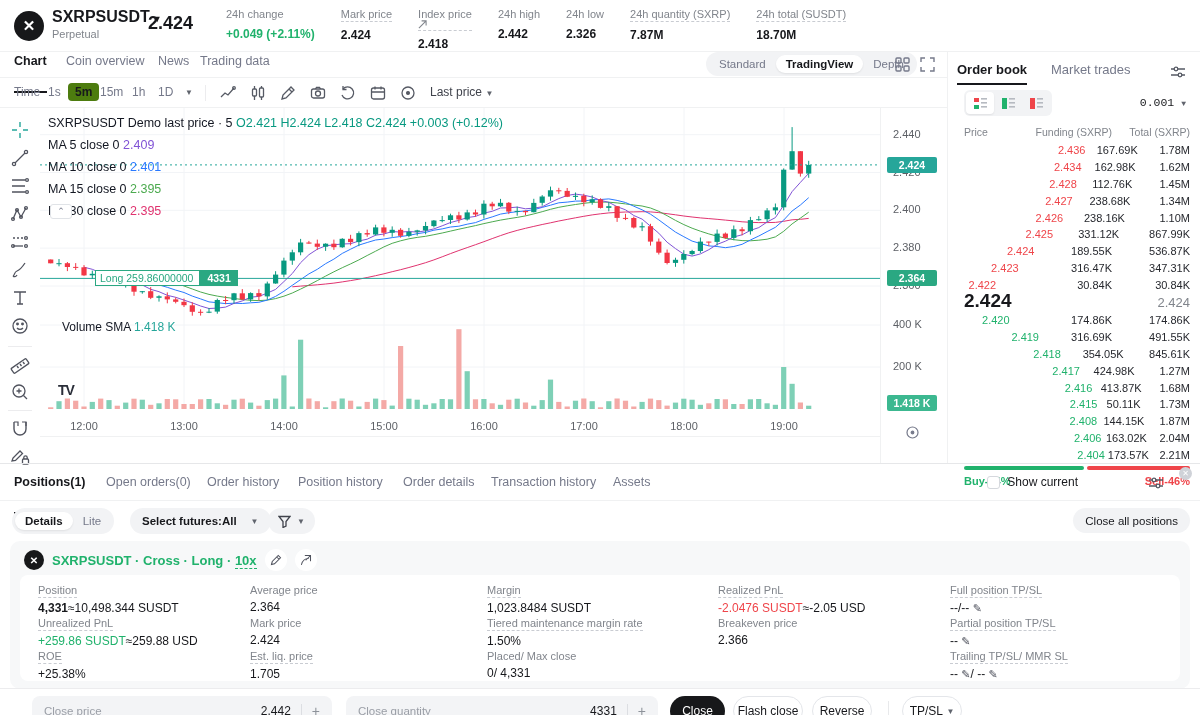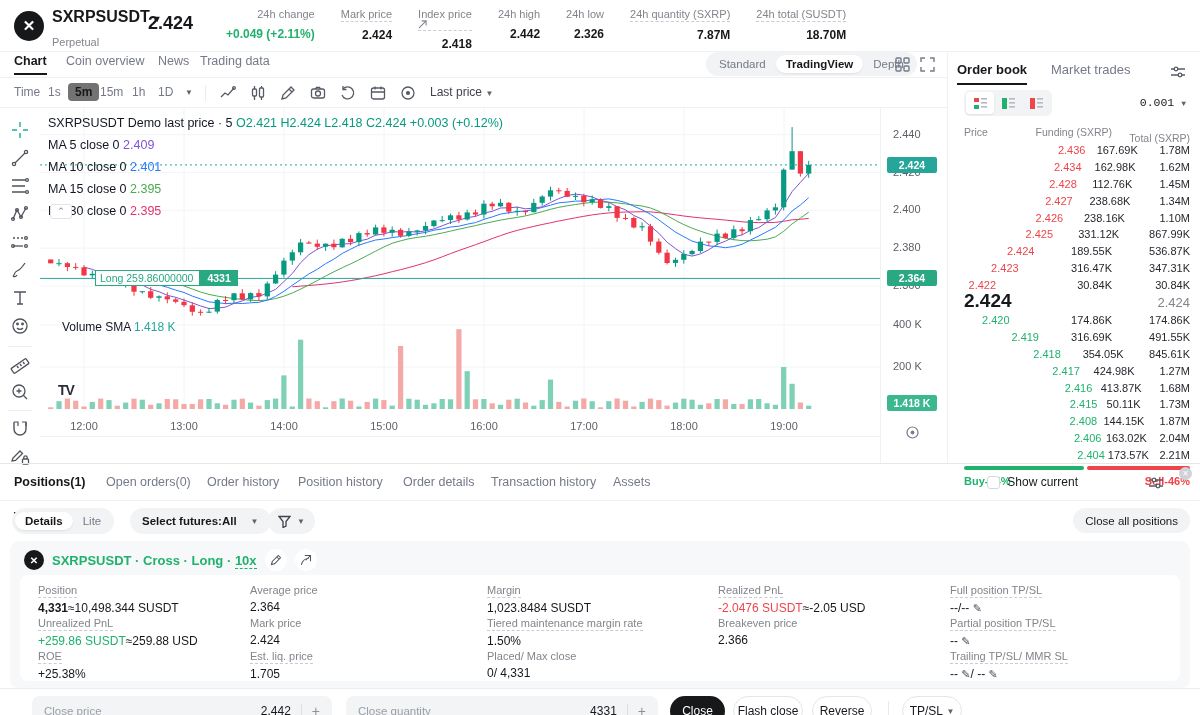--- a/index.html
+++ b/index.html
@@ -12,42 +12,42 @@
 
   
   #header { position:absolute; left:0; top:0; width:1200px; height:52px; border-bottom:1px solid #f0f1f2; }
   .coin-logo { position:absolute; left:14px; top:11px; width:30px; height:30px; border-radius:50%;
     background:#17181a; color:#fff; display:flex; align-items:center; justify-content:center;
     font-weight:700; font-size:15px; }
   .coin-logo.sm { width:20px; height:20px; font-size:10px; }
   #symbol-block { position:absolute; left:52px; top:8px; }
   #symbol-name { font-size:16px; font-weight:700; }
   #symbol-caret { font-size:9px; color:#17181c; margin-left:3px; }
-  #contract-type { font-size:11px; color:#81858c; margin-top:10px; }
+  #contract-type { font-size:11px; color:#81858c; margin-top:2px; }
   #last-price-big { position:absolute; left:148px; top:13px; font-size:18px; font-weight:700; }
   #header-stats { position:absolute; left:226px; top:7px; display:flex; }
-  .hstat { margin-right:26px; white-space:nowrap;text-align:right; }
+  .hstat { margin-right:26px; white-space:nowrap; }
   .hstat .lb { font-size:11px; color:#81858c; display:inline-block; }
   .hstat .vl { font-size:12px; font-weight:700; margin-top:6px; }
 
   
   #subnav { position:absolute; left:0; top:52px; width:947px; height:26px; border-bottom:1px solid #f0f1f2; }
   .nav-tab { position:absolute; top:2px; font-size:12.5px; color:#75798a; cursor:pointer; }
-  .nav-tab.active { color:#17181c; font-weight:700; border-bottom:2px solid #17181c; padding-bottom:5px; }
+  .nav-tab.active { color:#17181c; font-weight:700; border-bottom:2px solid #17181c; padding-bottom:23px; }
   #view-seg { position:absolute; left:706px; top:0px; height:24px; background:#f2f3f5; border-radius:13px;
     display:flex; align-items:center; padding:0 3px; }
   .seg-item { font-size:11.5px; color:#75798a; padding:3px 10px; border-radius:11px; }
   .seg-item.active { background:#fff; color:#17181c; font-weight:700; box-shadow:0 1px 2px rgba(0,0,0,.08); }
   #grid-icon { position:absolute; left:895px; top:5px; }
   #expand-icon { position:absolute; left:920px; top:5px; }
 
   
   #chart-toolbar { position:absolute; left:0; top:78px; width:947px; height:30px; border-bottom:1px solid #f0f1f2; }
   .tb-item { position:absolute; top:7px; font-size:12px; color:#75798a; }
-  .tb-item.active { background:#737373; color:#17181c; font-weight:700; padding:2px 7px; border-radius:4px; top:5px; }
+  .tb-item.active { background:#4d7c0f; color:#17181c; font-weight:700; padding:2px 7px; border-radius:4px; top:5px; }
   .tb-icon { position:absolute; top:7px; color:#565a64; }
   .tb-divider { position:absolute; top:7px; width:1px; height:16px; background:#ececee; }
 
   
   #left-toolbar { position:absolute; left:0; top:108px; width:40px; height:355px; }
   .lt-icon { position:absolute; left:10px; width:20px; height:20px; color:#50535e; }
   .lt-div { position:absolute; left:8px; width:24px; height:1px; background:#ececee; }
 
   
   #chart-region { position:absolute; left:40px; top:108px; width:840px; height:355px; }
@@ -85,21 +85,21 @@
   .ob-tab.active { color:#17181c; font-weight:700; border-bottom:2px solid #17181c; padding-bottom:6px; }
   #ob-tune { position:absolute; right:14px; top:12px; color:#565a64; }
   #ob-modes { position:absolute; left:16px; top:38px; height:26px; background:#f2f3f5; border-radius:6px;
     display:flex; align-items:center; padding:0 2px; }
   .ob-mode { width:28px; height:22px; border-radius:4px; display:flex; align-items:center; justify-content:center; }
   .ob-mode.active { background:#fff; box-shadow:0 1px 2px rgba(0,0,0,.08); }
   #ob-ticksize { position:absolute; right:14px; top:44px; font-size:11.5px; color:#17181c;font-family:Liberation Mono, monospace; }
   #ob-cols { position:absolute; left:16px; right:10px; top:74px; display:flex; font-size:10.5px; color:#81858c; }
   #ob-cols span:nth-child(1){ width:58px; }
   #ob-cols span:nth-child(2){ flex:1; text-align:right; }
-  #ob-cols span:nth-child(3){ width:78px; text-align:right;margin-top:6px; }
+  #ob-cols span:nth-child(3){ width:78px; text-align:right; }
   #ob-asks { position:absolute; left:0; right:0; top:90px; }
   #ob-bids { position:absolute; left:0; right:0; top:260px; }
   .ob-row { position:relative; height:16.8px; display:flex; align-items:center; padding:0 10px 0 16px; font-size:11px; }
   .ob-depth { position:absolute; top:1px; bottom:1px; z-index:0; }
   .ob-depth.ask { left:0; background:#fdecec; }
   .ob-depth.bid { right:0; background:#d9f1e6; }
   .ob-row span { position:relative; z-index:1; }
   .ob-price { width:58px; }
   .ob-row .ask-p { color:#ef454a; } .ob-row .bid-p { color:#20b26c; }
   .ob-qty { flex:1; text-align:right; color:#26282e; }

